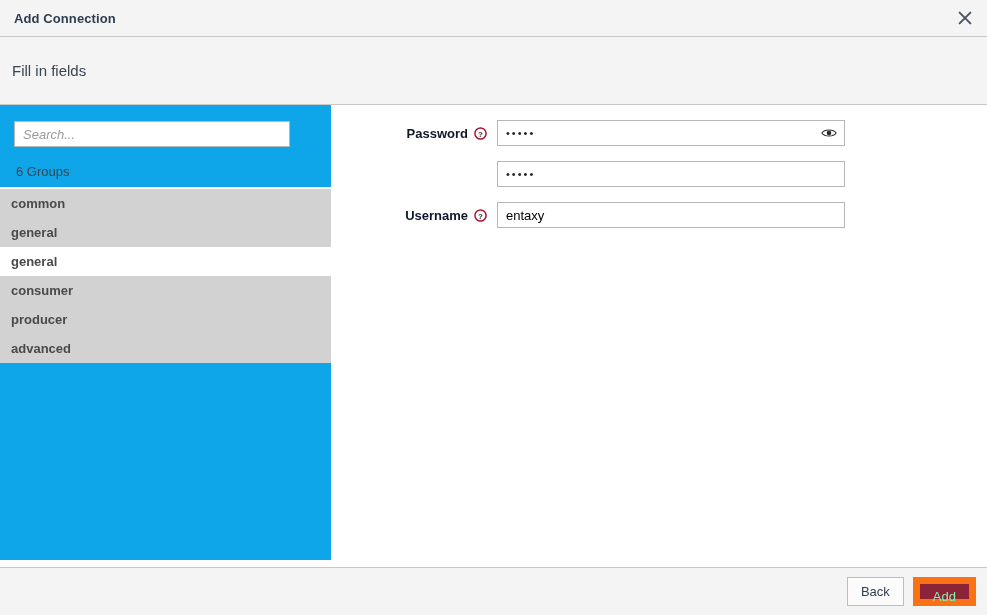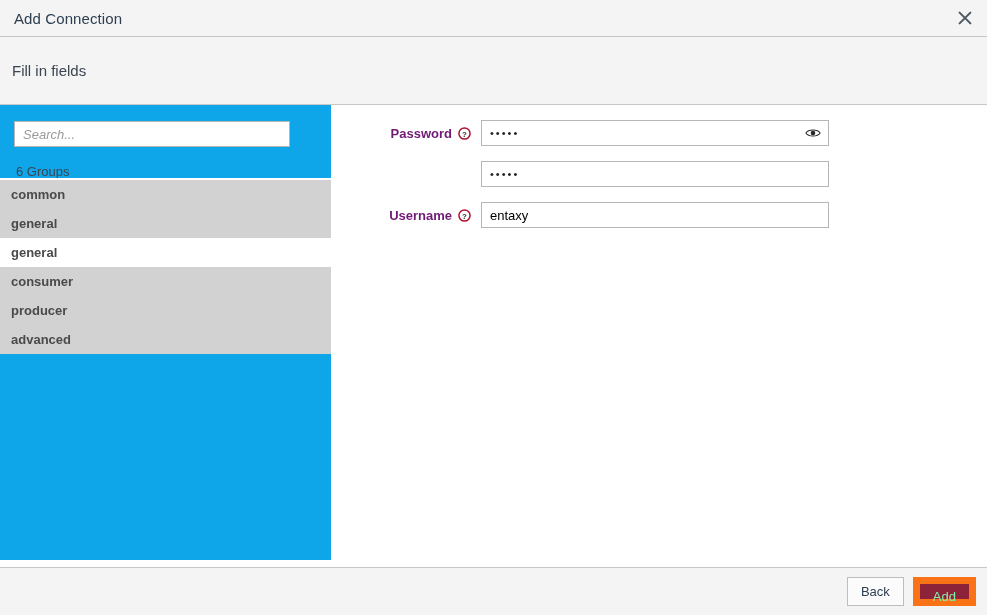--- a/index.html
+++ b/index.html
@@ -32,22 +32,22 @@
     height: 37px;
     min-height: 37px;
     background: #f4f4f4;
     border-bottom: 1px solid #c8c8c8;
     display: flex;
     align-items: center;
     box-sizing: border-box;
   }
   .titlebar-title {
     margin-left: 14px;
-    font-size: 15px;
-    font-weight: normal;
+    font-size: 13px;
+    font-weight: bold;
     color: #2c3e50;
     letter-spacing: 0.1px;
   }
   .close-btn {
     position: absolute;
     right: 8px;
     top: 50%;
     transform: translateY(-50%);
     width: 28px;
     height: 28px;
@@ -114,21 +114,21 @@
     outline: none;
   }
   .search-input::placeholder {
     color: #9a9a9a;
     font-style: italic;
   }
   .groups-count {
     padding: 17px 0 0 16px;
     font-size: 13px;
     color: #3b4550;
-    height: 31px;
+    height: 40px;
     box-sizing: border-box;
   }
   .group-list {
     border-top: 2px solid #ffffff;
     display: flex;
     flex-direction: column;
   }
   .group-item {
     height: 29px;
     line-height: 29px;
@@ -153,25 +153,25 @@
     box-sizing: border-box;
     padding-top: 15px;
   }
   .field-row {
     display: flex;
     align-items: center;
     height: 26px;
     margin-bottom: 15px;
   }
   .field-label {
-    width: 140px;
+    width: 156px;
     text-align: right;
     font-size: 13px;
     font-weight: bold;
-    color: #701a75;
+    color: #0f172a;
     padding-right: 0;
     display: flex;
     align-items: center;
     justify-content: flex-end;
     gap: 6px;
     box-sizing: border-box;
   }
   .help-icon {
     display: inline-flex;
     align-items: center;

